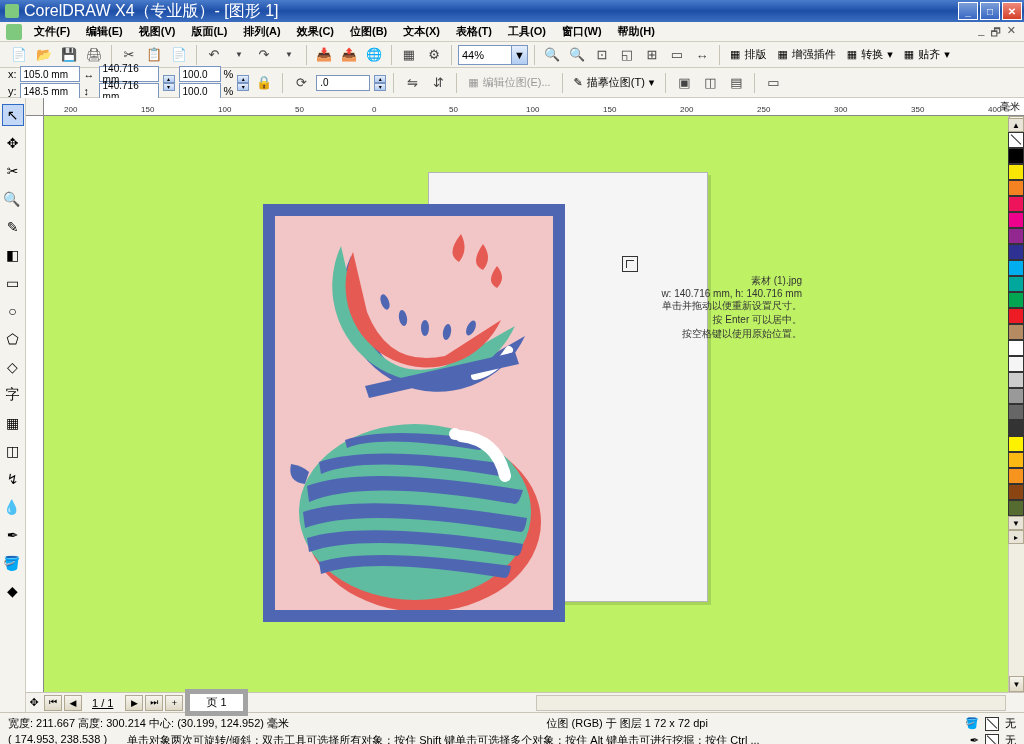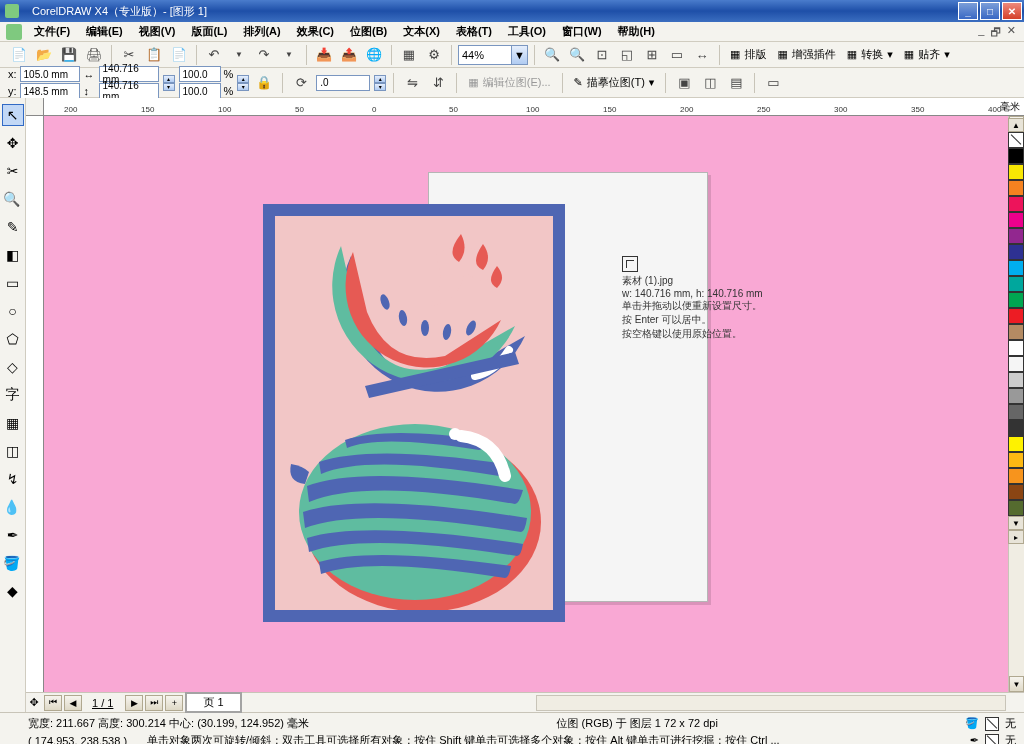--- a/index.html
+++ b/index.html
@@ -1,20 +1,20 @@
 <!DOCTYPE html>
 <html><head>
 <meta charset="utf-8">
 <style>
 * { margin: 0; padding: 0; box-sizing: border-box; font-family: "Microsoft YaHei", Arial, sans-serif; }
 body { width: 1024px; height: 744px; background: #ece9d8; overflow: hidden; font-size: 11px; position: relative; }
 
 .titlebar { height: 22px; background: linear-gradient(#4a7ccc, #1e4fa8 50%, #3b6ec0); display: flex; align-items: center; color: #fff; padding-left: 5px; position: relative; }
 .titlebar-icon { width: 14px; height: 14px; background: #7fc97f; border-radius: 2px; margin-right: 5px; }
-.titlebar-text { font-size: 11px; margin-left: 8px; }
+.titlebar-text { font-size: 16px; }
 .win-btns { position: absolute; right: 2px; top: 2px; display: flex; gap: 2px; }
 .win-btn { width: 20px; height: 18px; border: 1px solid #fff; display: flex; align-items: center; justify-content: center; font-size: 10px; font-weight: bold; color: #fff; }
 .win-min { background: linear-gradient(#7b9ed8, #3968c4); }
 .win-max { background: linear-gradient(#7b9ed8, #3968c4); }
 .win-close { background: linear-gradient(#ee8a7c, #d4412a); }
 
 .menubar { height: 20px; background: #f4f3ee; display: flex; align-items: center; padding-left: 28px; gap: 4px; border-bottom: 1px solid #d0ccc0; position: relative; }
 .menubar-icon { position: absolute; left: 6px; top: 2px; width: 16px; height: 16px; background: #7fc97f; border-radius: 2px; }
 .menu-item { padding: 2px 6px; font-size: 11px; font-weight: bold; }
 .doc-btns { position: absolute; right: 8px; top: 2px; display: flex; gap: 6px; font-size: 11px; color: #555; }
@@ -39,21 +39,21 @@
 .tool { width: 22px; height: 22px; display: flex; align-items: center; justify-content: center; font-size: 14px; }
 .tool.active { border: 1px solid #316ac5; background: #c2d8f6; }
 
 .canvas-wrap { flex: 1; display: flex; flex-direction: column; background: #f4f3ee; position: relative; }
 .ruler-h { height: 18px; background: #fff; border-bottom: 1px solid #888; margin-left: 18px; display: flex; position: relative; font-size: 8px; overflow: hidden; }
 .ruler-num-h { position: absolute; top: 7px; font-size: 8px; color: #333; }
 .ruler-unit { position: absolute; right: 4px; top: 2px; font-size: 10px; }
 .canvas-body { display: flex; flex: 1; }
 .ruler-v { width: 18px; background: #fff; border-right: 1px solid #888; position: relative; }
 .corner { position: absolute; left: 0; top: 0; width: 18px; height: 18px; background: #f4f3ee; border-right: 1px solid #888; border-bottom: 1px solid #888; z-index: 2; }
-.viewport { flex: 1; background: #f9a8d4; position: relative; overflow: hidden; }
+.viewport { flex: 1; background: #bef264; position: relative; overflow: hidden; text-align: right; }
 
 .page-shadow { position: absolute; left: 384px; top: 56px; width: 280px; height: 430px; background: #f5f5f5; border: 1px solid #b5b5b5; box-shadow: 3px 3px 0 rgba(0,0,0,.12); }
 .watermelon-card { position: absolute; left: 219px; top: 88px; width: 302px; height: 418px; background: #4f66b3; padding: 12px; }
 .wm-inner { width: 100%; height: 100%; background: #f2c6c6; position: relative; }
 
 .info-proxy { position: absolute; left: 578px; top: 140px; width: 180px; font-size: 10px; color: #333; }
 .info-proxy .sq { width: 16px; height: 16px; border: 1px solid #333; margin-bottom: 2px; position: relative; }
 .info-proxy .sq::before, .info-proxy .sq::after { content:''; position: absolute; background: #333; }
 .info-proxy .sq::before { left: 3px; top: 3px; width: 8px; height: 1px; }
 .info-proxy .sq::after { left: 3px; top: 3px; width: 1px; height: 8px; }
@@ -65,25 +65,25 @@
 
 .color-palette { position: absolute; right: 0; top: 118px; bottom: 28px; width: 16px; display: flex; flex-direction: column; }
 .color-sw { width: 16px; height: 16px; border: 1px solid #333; }
 .color-none { background: #fff; position: relative; }
 .color-none::after { content:''; position: absolute; left: 0; top: 6px; width: 14px; height: 1px; background: #333; transform: rotate(45deg); }
 .pal-arr { width: 16px; height: 14px; background: #e8e4d8; border: 1px solid #b0a890; display: flex; align-items: center; justify-content: center; font-size: 8px; }
 
 .pager { height: 20px; background: #f4f3ee; display: flex; align-items: center; border-top: 1px solid #c8c4b8; position: relative; }
 .pager-btn { width: 18px; height: 16px; background: linear-gradient(#f6f4ee,#dfd9c7); border: 1px solid #b0a890; display: flex; align-items: center; justify-content: center; font-size: 9px; margin-left: 2px; }
 .pager-label { padding: 0 10px; font-size: 11px; text-decoration: underline; }
-.page-tab { background: #fff; border: 2px solid #a3a3a3; padding: 1px 16px; font-size: 11px; margin-left: 2px; }
+.page-tab { background: #fff; border: 5px solid #a3a3a3; padding: 1px 16px; font-size: 11px; margin-left: 2px; }
 .hscroll { position: absolute; left: 510px; right: 18px; top: 2px; height: 16px; background: #f0ede3; border: 1px solid #c8c4b8; }
 
 .statusbar { background: #f4f3ee; border-top: 1px solid #c8c4b8; padding: 2px 8px; font-size: 11px; }
-.statusbar .row { display: flex; justify-content: space-between; align-items: center; padding: 1px 0; margin-left: 20px; }
+.statusbar .row { display: flex; justify-content: space-between; align-items: flex-start; padding: 1px 0; }
 .status-right { display: flex; align-items: center; gap: 6px; }
 .status-swatch { width: 14px; height: 14px; border: 1px solid #333; position: relative; background: #fff; }
 .status-swatch::after { content:''; position: absolute; left: -1px; top: 5px; width: 14px; height: 1px; background: #333; transform: rotate(45deg); }
 
 .ic-sm { width: 12px; height: 12px; display: inline-block; vertical-align: middle; }
 </style>
 </head>
 <body>
 
 <div class="titlebar">

